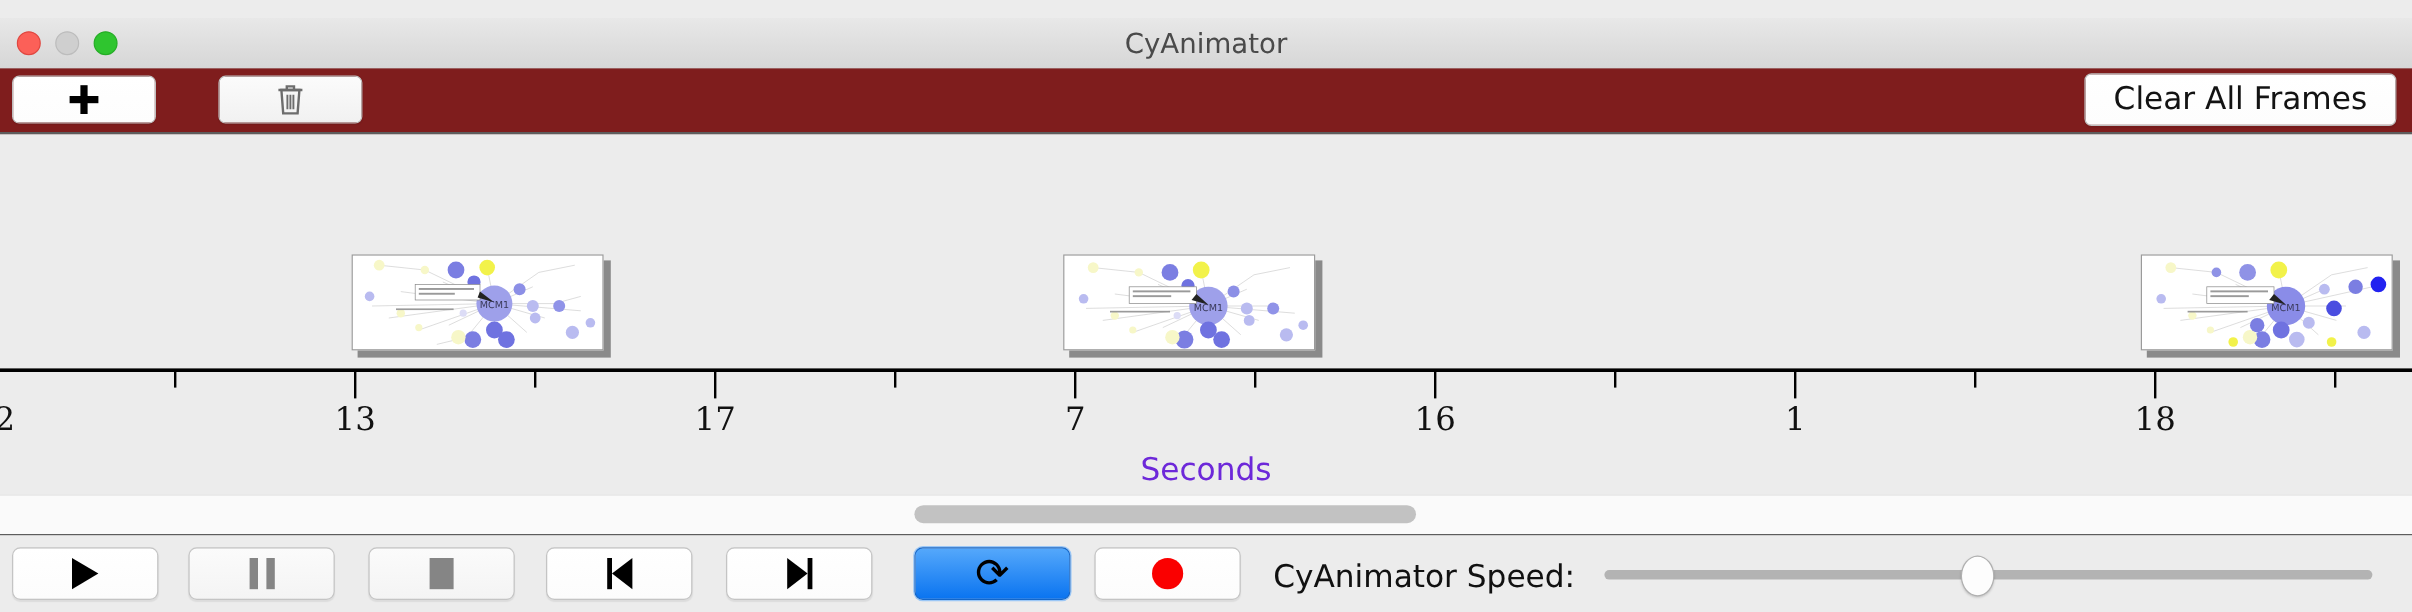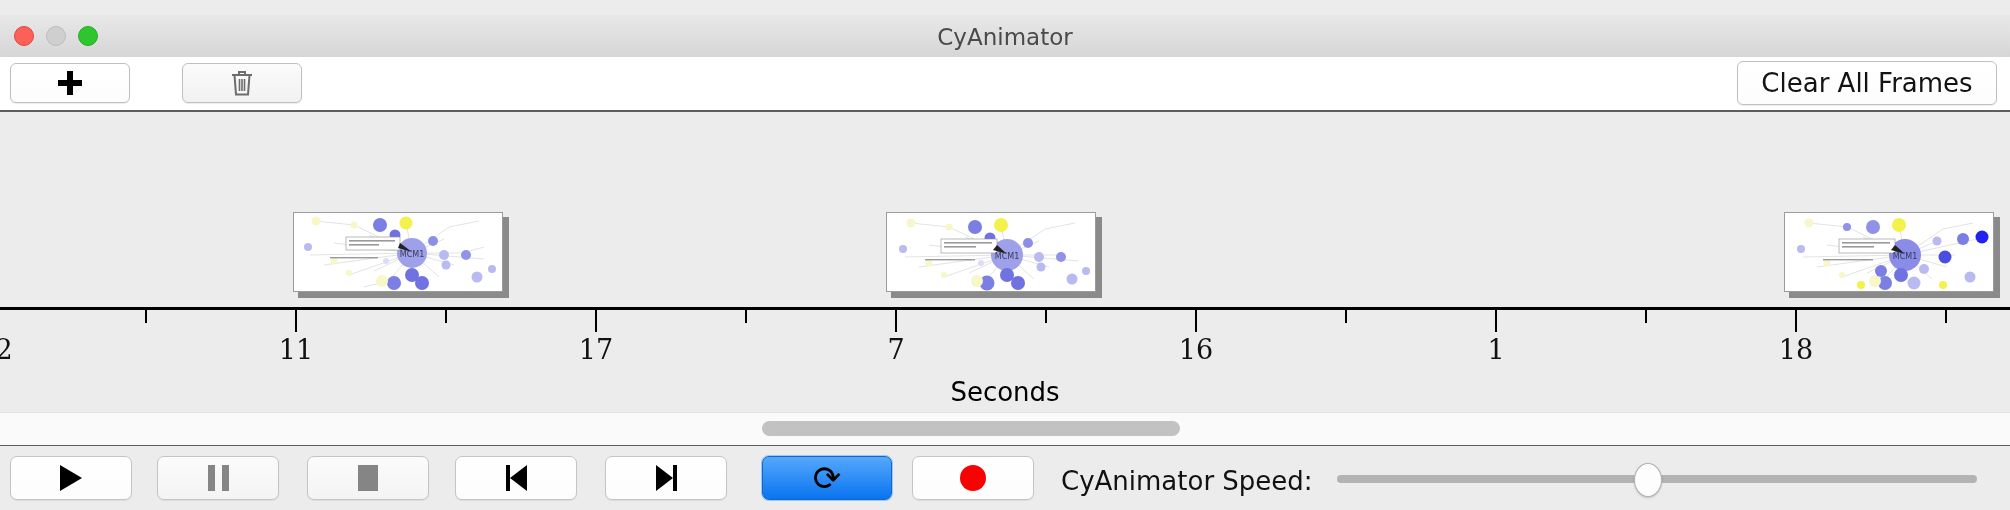--- a/index.html
+++ b/index.html
@@ -31,21 +31,21 @@
   .light.yellow{background:#cfcfcf;border:1px solid #bcbcbc;}
   .light.green{background:#2fc52f;border:1px solid #25ad26;}
   .win-title{
     position:absolute;left:0;right:0;top:9px;text-align:center;
     font-size:23px;color:#4a4a4a;font-family:"DejaVu Sans",sans-serif;
   }
 
   
   .toolbar{
     position:absolute;left:0;top:57px;width:2010px;height:53px;
-    background:#ffffff;border-bottom:2px solid #5d5d5d;
+    background:#7f1d1d;border-bottom:2px solid #5d5d5d;
   }
   .tb-btn{
     position:absolute;box-sizing:border-box;
     border:1px solid #bfbfbf;border-radius:6px;
     background:linear-gradient(to bottom,#ffffff 0%,#fdfdfd 100%);
     box-shadow:0 1px 1px rgba(0,0,0,.08);
     display:flex;align-items:center;justify-content:center;
     font-size:22px;color:#111;
   }
   .tb-btn.flat{background:linear-gradient(to bottom,#fbfbfb 0%,#f1f1f1 100%);}
@@ -66,21 +66,21 @@
   .axis-line{position:absolute;left:0;top:195px;width:2010px;height:3px;background:#000;}
   .tick{position:absolute;background:#000;width:2px;}
   .tick.major{top:198px;height:22px;}
   .tick.minor{top:198px;height:13px;}
   .tick-label{
     position:absolute;top:222px;font-size:27px;color:#111;
     font-family:"DejaVu Serif",serif;transform:translateX(-50%);white-space:nowrap;
   }
   .axis-title{
     position:absolute;top:265px;left:0;right:0;text-align:center;
-    font-size:26px;color:#000000;font-family:"DejaVu Sans",sans-serif;
+    font-size:26px;color:#6d28d9;font-family:"DejaVu Sans",sans-serif;
   }
 
   
   .frame{position:absolute;width:216px;height:74px;}
   .frame .shadow{position:absolute;left:5px;top:5px;width:211px;height:81px;background:#8a8a8a;}
   .frame .sheet{
     position:absolute;left:0;top:0;width:208px;height:78px;
     background:#ffffff;border:1px solid #9b9b9b;overflow:hidden;
   }
   .frame svg{display:block;width:208px;height:78px;}
@@ -310,21 +310,21 @@
     <div class="tick major" style="left:895px;"></div>
     <div class="tick minor" style="left:1045px;"></div>
     <div class="tick major" style="left:1195px;"></div>
     <div class="tick minor" style="left:1345px;"></div>
     <div class="tick major" style="left:1495px;"></div>
     <div class="tick minor" style="left:1645px;"></div>
     <div class="tick major" style="left:1795px;"></div>
     <div class="tick minor" style="left:1945px;"></div>
 
     <div class="tick-label" style="left:4px;">2</div>
-    <div class="tick-label" style="left:296px;">11</div>
+    <div class="tick-label" style="left:296px;">13</div>
     <div class="tick-label" style="left:596px;">17</div>
     <div class="tick-label" style="left:896px;">7</div>
     <div class="tick-label" style="left:1196px;">16</div>
     <div class="tick-label" style="left:1496px;">1</div>
     <div class="tick-label" style="left:1796px;">18</div>
 
     <div class="axis-title">Seconds</div>
   </div>
 
   <div class="hscroll">

